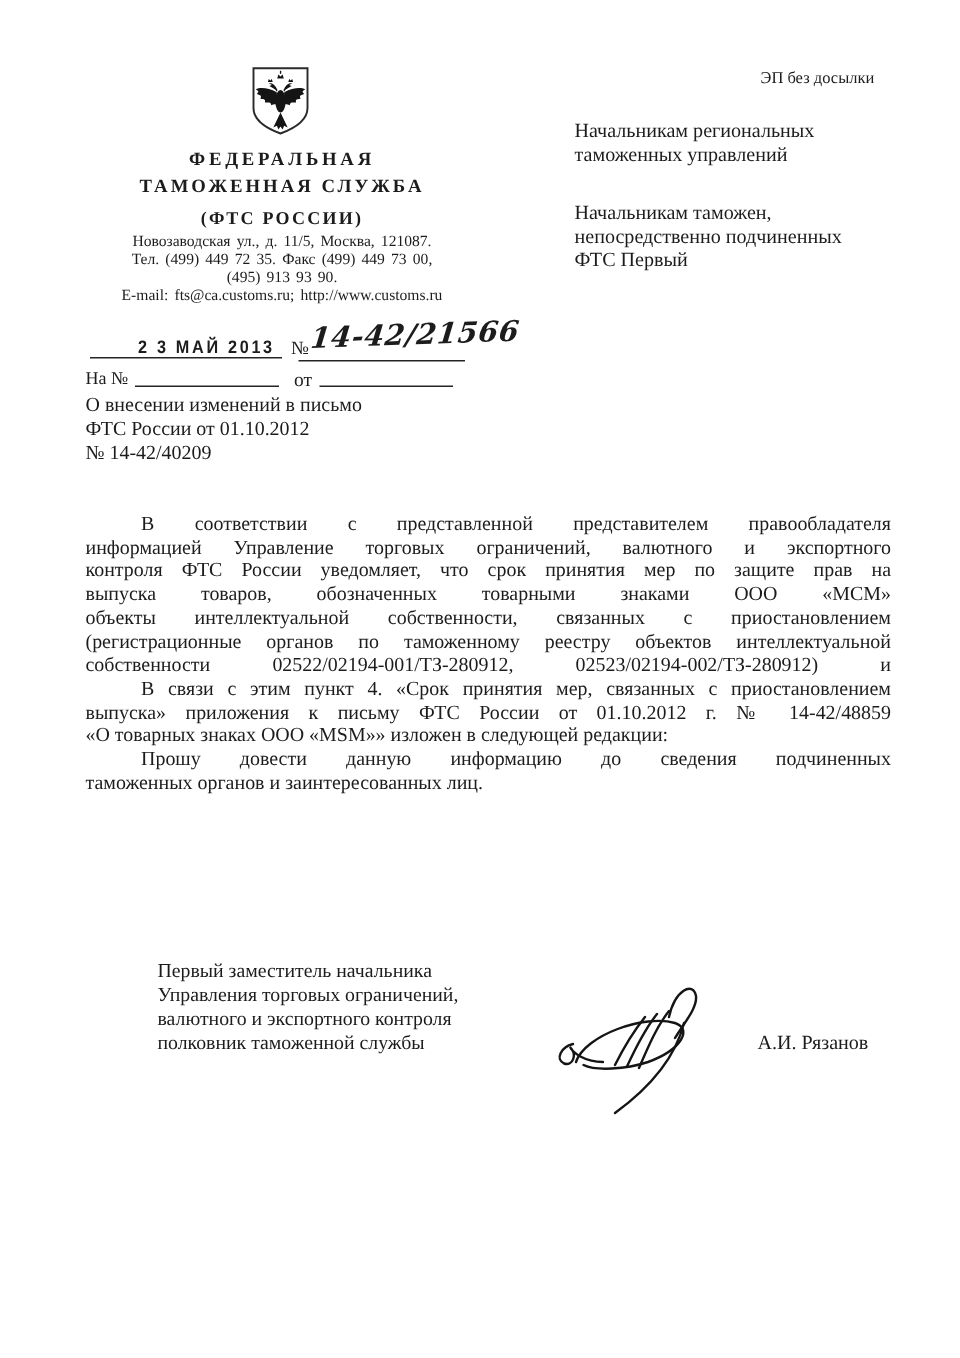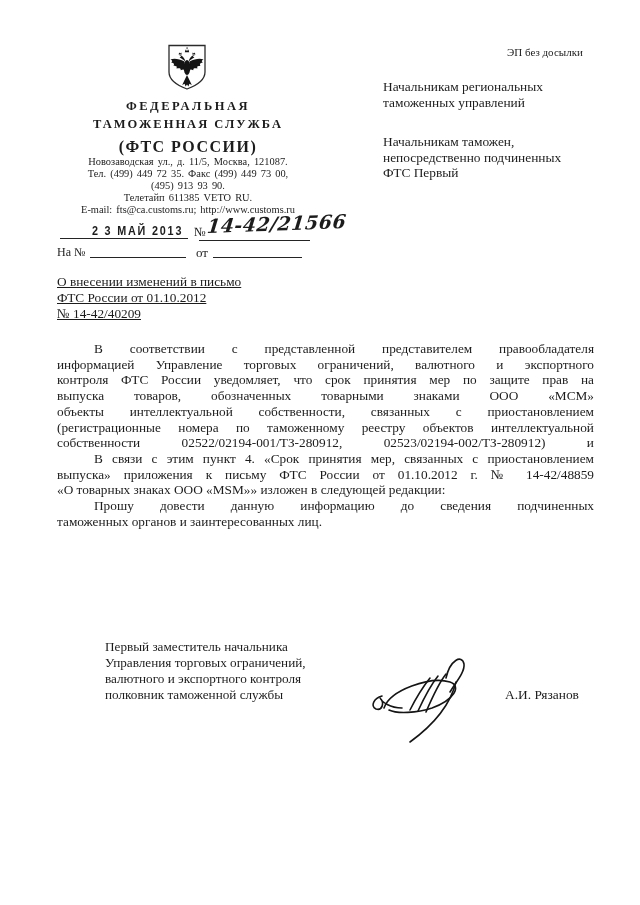--- a/index.html
+++ b/index.html
@@ -12,21 +12,21 @@
   }
   .abs { position:absolute; }
 
   .top-note { left:507px; top:46px; font-size:11px; }
 
   .emblem { left:166px; top:44px; width:42px; height:47px; }
 
   .org { left:61px; top:99px; width:254px; text-align:center; font-weight:bold; }
   .org1 { font-size:12.5px; letter-spacing:2.5px; }
   .org2 { font-size:12.5px; letter-spacing:2px; margin-top:3px; }
-  .org3 { font-size:16px; letter-spacing:1.5px; margin-top:6px; }
+  .org3 { font-size:12px; letter-spacing:1.5px; margin-top:6px; }
 
   .addr { left:40px; top:156px; width:296px; text-align:center;
           font-size:10.4px; line-height:12px; word-spacing:1.5px; }
   .addr-line { white-space:nowrap; }
 
   .addressees1 { left:383px; top:79px; }
   .addressees2 { left:383px; top:134px; }
   .adr-line { font-size:13.4px; line-height:15.6px; white-space:nowrap; }
 
   .stamp { left:92px; top:224px; font-family:"Liberation Sans","DejaVu Sans",sans-serif;
@@ -37,21 +37,21 @@
   .no-label { left:194px; top:225px; font-size:12.5px; }
   .handnum { left:206px; top:215px; font-family:"DejaVu Serif",serif; font-style:italic;
              font-weight:bold; font-size:19px; letter-spacing:0.5px;
              transform:rotate(-2deg) skewX(-8deg); transform-origin:left bottom; white-space:nowrap; }
   .u-num { left:199px; top:240px; width:111px; }
   .na-label { left:57px; top:245px; font-size:12px; }
   .u-ref1 { left:90px; top:257px; width:96px; }
   .ot-label { left:196px; top:245px; font-size:13px; }
   .u-ref2 { left:213px; top:257px; width:89px; }
 
-  .subject { left:57px; top:274px; width:270px;text-decoration:underline; }
+  .subject { left:57px; top:262px; width:270px; }
   .subj-line { font-size:13.3px; line-height:15.9px; white-space:nowrap; }
 
   .bodytxt { left:57px; top:341px; width:537px; font-size:13.3px; }
   .bline { line-height:15.72px; text-align:left; }
   .jfull { text-align:justify; text-align-last:justify; text-justify:inter-word; }
   .indent { text-indent:37px; }
 
   .sigtitle { left:57px; top:639px;margin-left:48px; }
   .sigt-line { font-size:13.2px; line-height:16.1px; white-space:nowrap; }
   .signature { left:362px; top:648px; width:112px; height:100px; }
@@ -83,21 +83,20 @@
   <div class="abs org">
     <div class="org1">ФЕДЕРАЛЬНАЯ</div>
     <div class="org2">ТАМОЖЕННАЯ СЛУЖБА</div>
     <div class="org3">(ФТС РОССИИ)</div>
   </div>
 
   <div class="abs addr">
       <div class="addr-line">Новозаводская ул., д. 11/5, Москва, 121087.</div>
       <div class="addr-line">Тел. (499) 449 72 35. Факс (499) 449 73 00,</div>
       <div class="addr-line">(495) 913 93 90.</div>
-      <div class="addr-line">Телетайп 611385 VETO RU.</div>
       <div class="addr-line">E-mail: fts@ca.customs.ru; http://www.customs.ru</div>
     </div>
 
   <div class="abs addressees1">
       <div class="adr-line">Начальникам региональных</div>
       <div class="adr-line">таможенных управлений</div>
     </div>
   <div class="abs addressees2">
       <div class="adr-line">Начальникам таможен,</div>
       <div class="adr-line">непосредственно подчиненных</div>
@@ -120,21 +119,21 @@
       <div class="subj-line">ФТС России от 01.10.2012</div>
       <div class="subj-line">№ 14-42/40209</div>
     </div>
 
   <div class="abs bodytxt">
       <div class="bline jfull indent">В соответствии с представленной представителем правообладателя</div>
       <div class="bline jfull">информацией Управление торговых ограничений, валютного и экспортного</div>
       <div class="bline jfull">контроля ФТС России уведомляет, что срок принятия мер по защите прав на</div>
       <div class="bline jfull">выпуска товаров, обозначенных товарными знаками ООО «МСМ»</div>
       <div class="bline jfull">объекты интеллектуальной собственности, связанных с приостановлением</div>
-      <div class="bline jfull">(регистрационные номера по таможенному реестру объектов интеллектуальной</div>
+      <div class="bline jfull">(регистрационные органов по таможенному реестру объектов интеллектуальной</div>
       <div class="bline jfull">собственности 02522/02194-001/ТЗ-280912, 02523/02194-002/ТЗ-280912) и</div>
       <div class="bline jfull indent">В связи с этим пункт 4. «Срок принятия мер, связанных с приостановлением</div>
       <div class="bline jfull">выпуска» приложения к письму ФТС России от 01.10.2012 г. № 14-42/48859</div>
       <div class="bline">«О товарных знаках ООО «MSM»» изложен в следующей редакции:</div>
       <div class="bline jfull indent">Прошу довести данную информацию до сведения подчиненных</div>
       <div class="bline">таможенных органов и заинтересованных лиц.</div>
     </div>
 
   <div class="abs sigtitle">
       <div class="sigt-line">Первый заместитель начальника</div>

